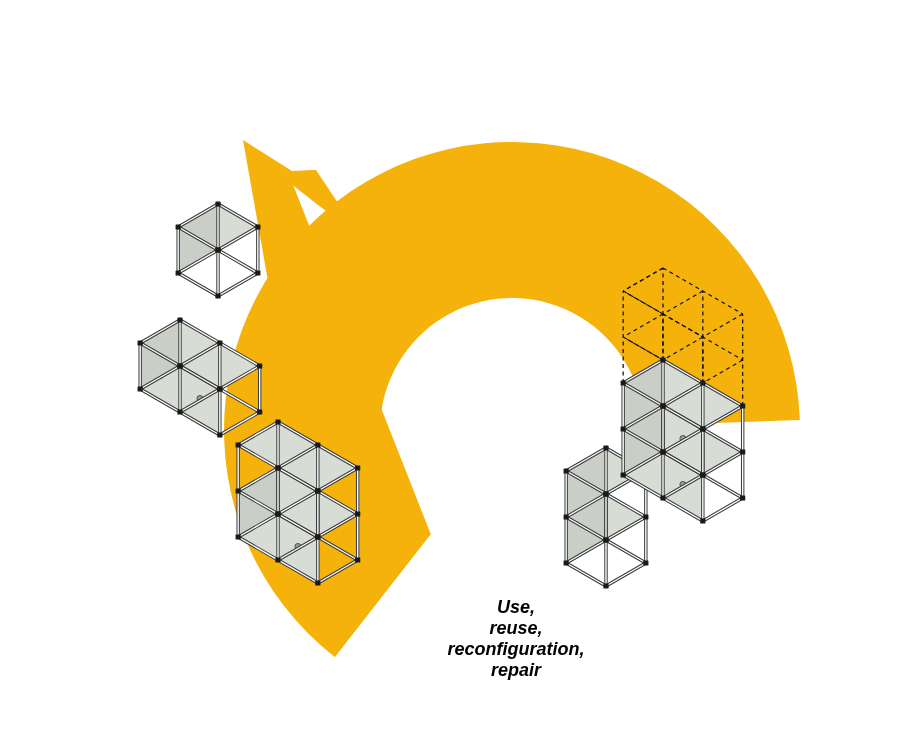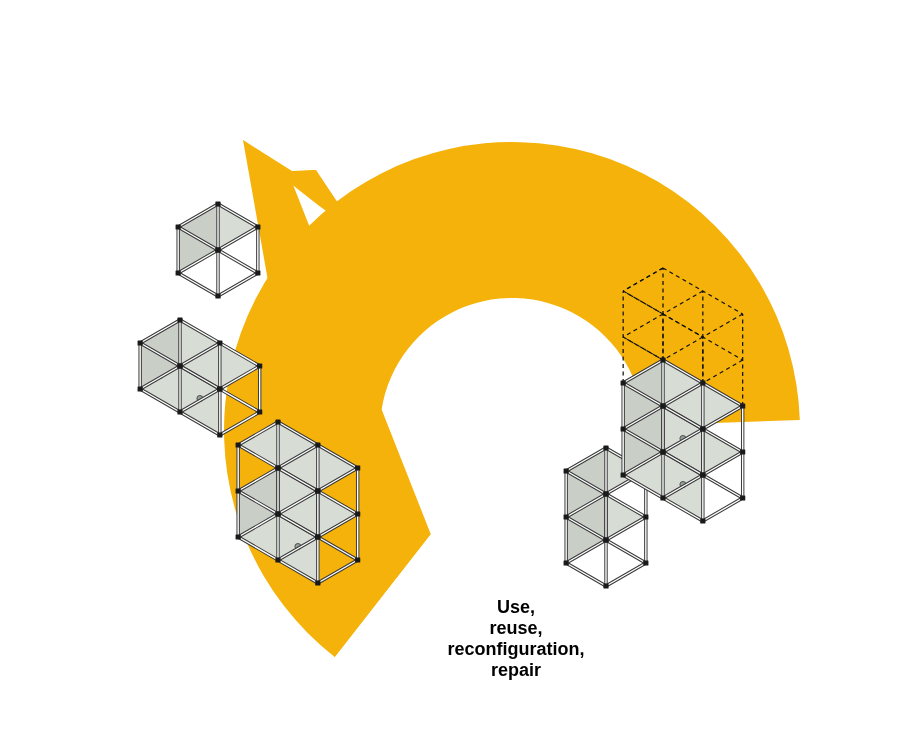--- a/index.html
+++ b/index.html
@@ -1,21 +1,21 @@
 <!DOCTYPE html>
 <html><head>
 <meta charset="utf-8">
 <title>Circular economy diagram</title>
 <style>
   html,body{margin:0;padding:0;background:#ffffff;}
   body{
     width:903px;height:747px;position:relative;overflow:hidden;
     font-family:"Liberation Sans","DejaVu Sans",sans-serif;
   }
-  #stage{position:absolute;left:0;top:0;width:903px;height:636px;}
+  #stage{position:absolute;left:0;top:0;width:903px;height:636px;font-style:italic;}
   #stage svg{display:block;}
   .cycle-label{
     font-family:"Liberation Sans","DejaVu Sans",sans-serif;
     font-size:18px;font-weight:bold;fill:#000000;
   }
 </style>
 </head>
 <body>
 
 <div id="stage">

